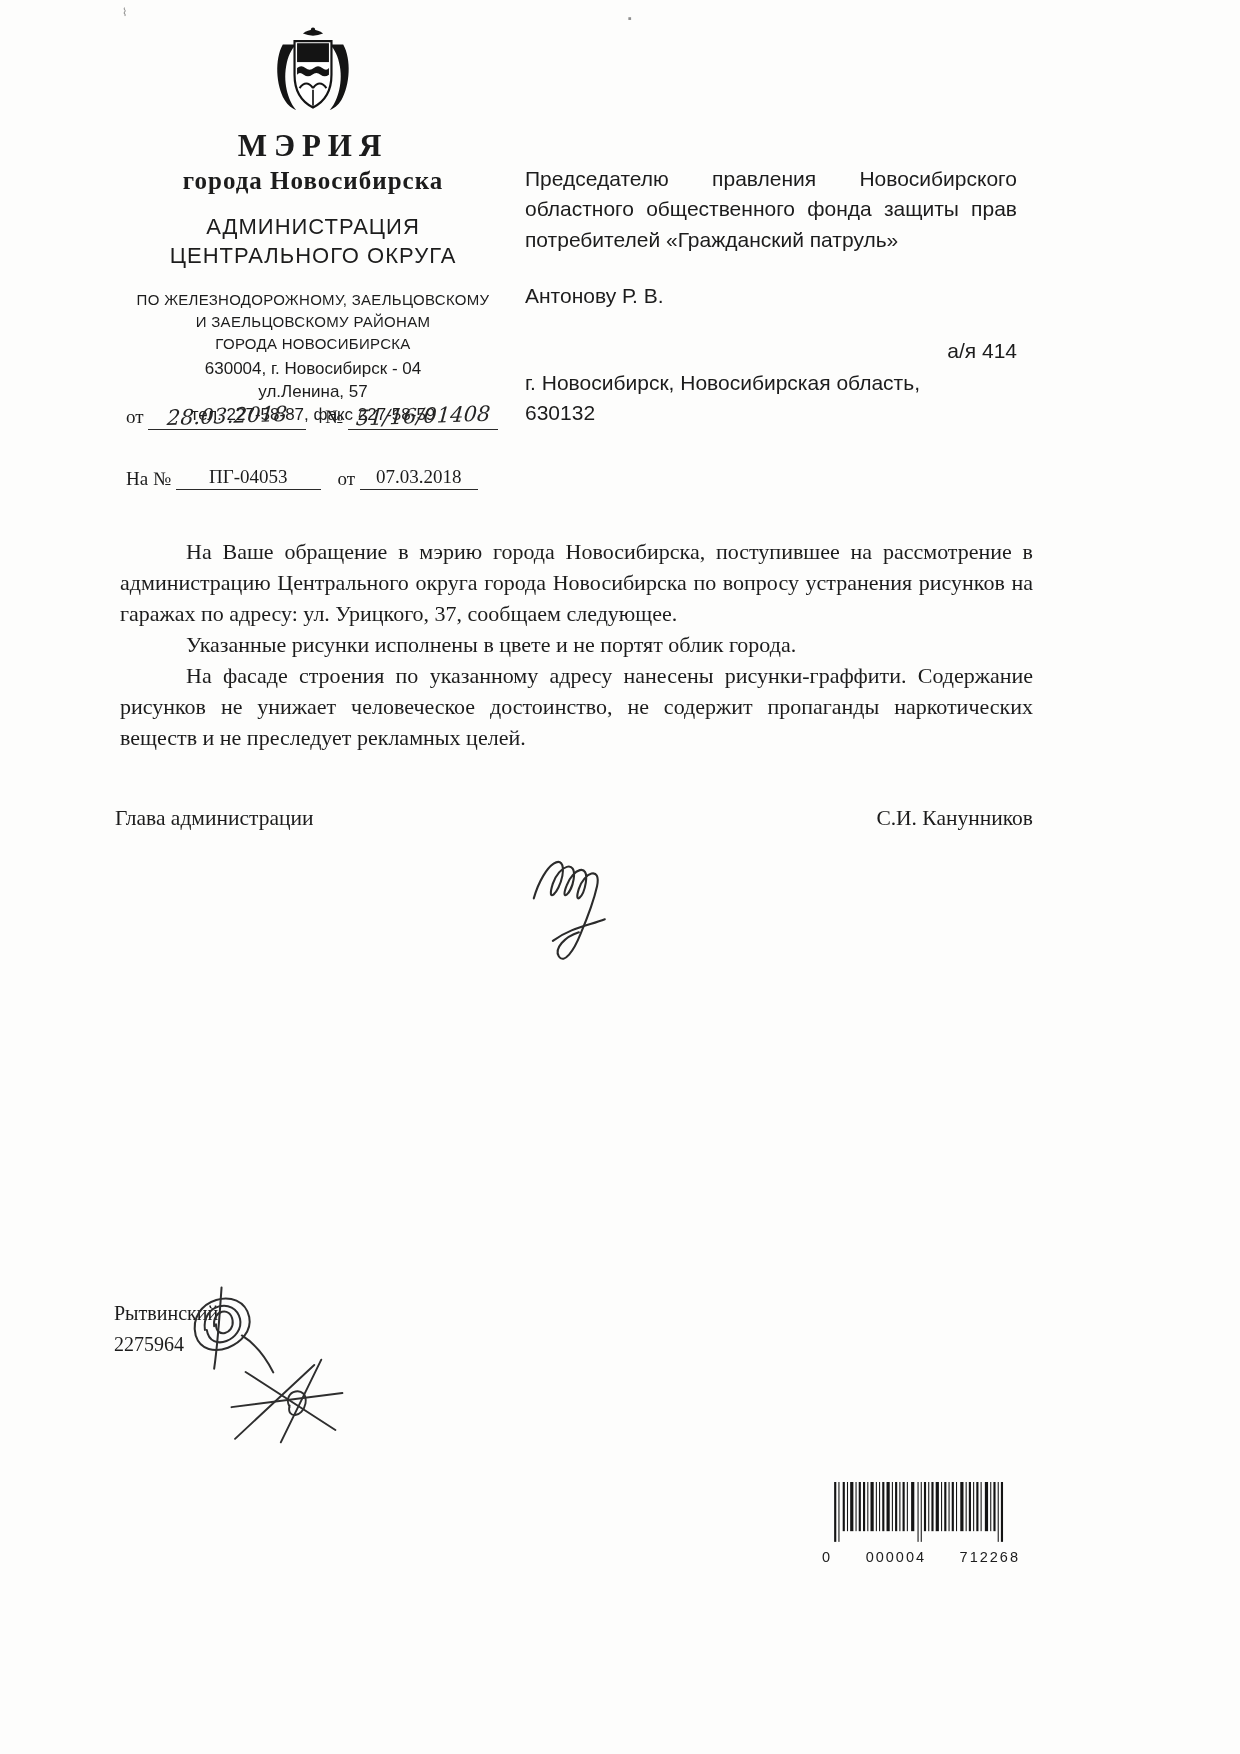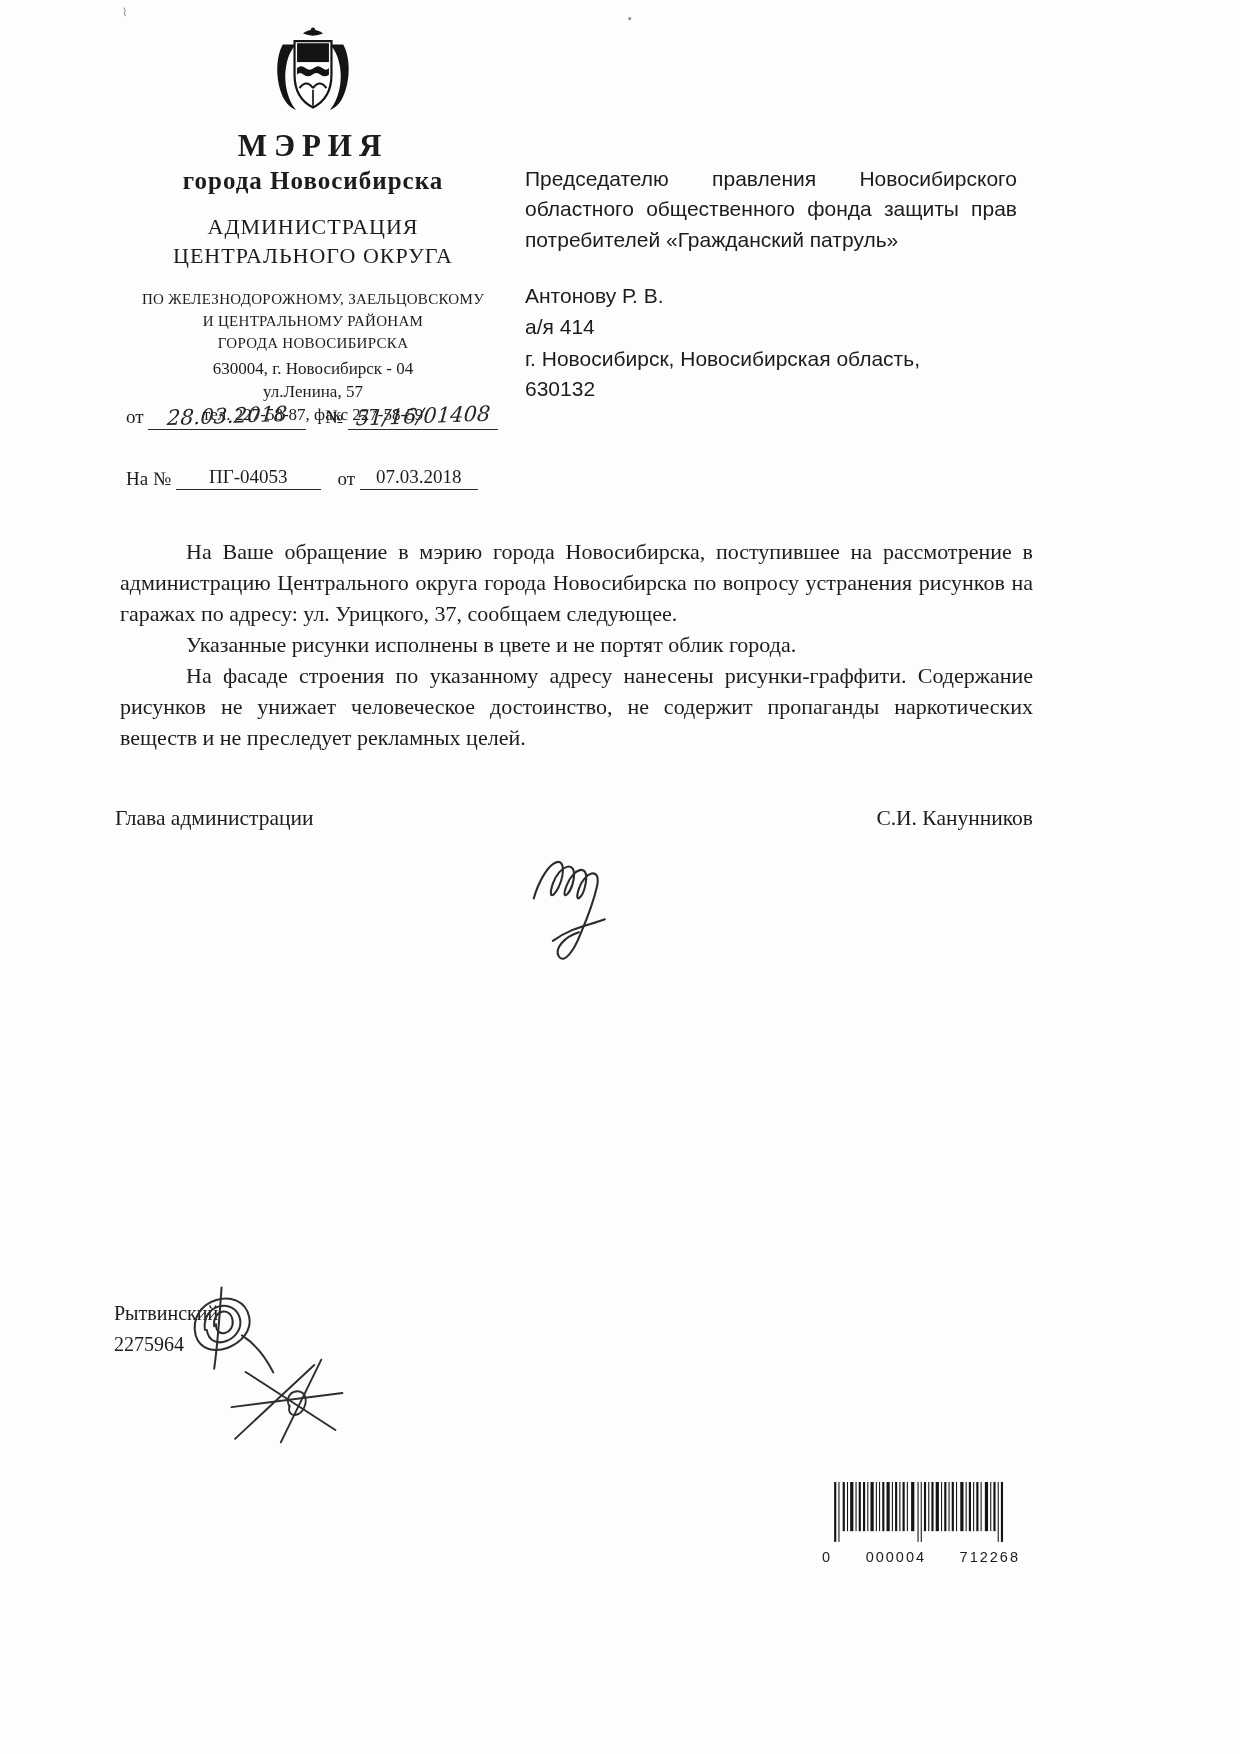--- a/index.html
+++ b/index.html
@@ -5,21 +5,21 @@
   html,body{margin:0;padding:0;background:#e8e8e8;}
   .page{
     position:relative;
     width:1240px;height:1754px;
     margin:0 auto;
     background:#fdfdfc;
     font-family:"Liberation Serif", serif;
     color:#1c1c1c;
     overflow:hidden;
   }
-  .sans{font-family:Liberation Serif, serif;}
+  .sans{font-family:Liberation Sans, sans-serif;}
   .serif{font-family:"Liberation Serif", serif;}
 
   
   .letterhead{
     position:absolute;left:108px;top:26px;width:410px;
     text-align:center;
   }
   .emblem{display:block;margin:0 auto 8px auto;}
   .org1{font-size:31px;font-weight:bold;letter-spacing:7px;line-height:1.15;}
   .org2{font-size:25px;font-weight:bold;letter-spacing:1px;line-height:1.2;margin-top:2px;}
@@ -51,21 +51,21 @@
   }
 
   
   .recipient{
     position:absolute;left:525px;top:164px;width:492px;
     font-family:"Liberation Sans", sans-serif;
     font-size:21px;line-height:1.45;
   }
   .recipient .title{text-align:justify;}
   .recipient .name{margin-top:26px;}
-  .recipient .pobox{}
+  .recipient .pobox{margin-top:24px;text-align:right;}
   .recipient .city{margin-top:2px;width:400px;line-height:1.4;}
 
   
   .body-block{
     position:absolute;left:120px;top:536px;width:913px;
     font-size:22px;line-height:31px;
     text-align:justify;
   }
   .body-block p{margin:0;text-indent:66px;}
 
@@ -126,21 +126,21 @@
     <div class="org1 serif">МЭРИЯ</div>
     <div class="org2 serif">города Новосибирска</div>
 
     <div class="dept sans">
       <div>АДМИНИСТРАЦИЯ</div>
       <div>ЦЕНТРАЛЬНОГО ОКРУГА</div>
     </div>
 
     <div class="deptsub sans">
       <div>ПО ЖЕЛЕЗНОДОРОЖНОМУ, ЗАЕЛЬЦОВСКОМУ</div>
-      <div>И ЦЕНТРАЛЬНОМУ РАЙОНАМ</div>
+      <div>И ЗАЕЛЬЦОВСКОМУ РАЙОНАМ</div>
       <div>ГОРОДА НОВОСИБИРСКА</div>
     </div>
 
     <div class="addr sans">
       <div>630004, г. Новосибирск - 04</div>
       <div>ул.Ленина, 57</div>
       <div>тел. 227-58-87, факс 227-58-59</div>
     </div>
   </div>
 

